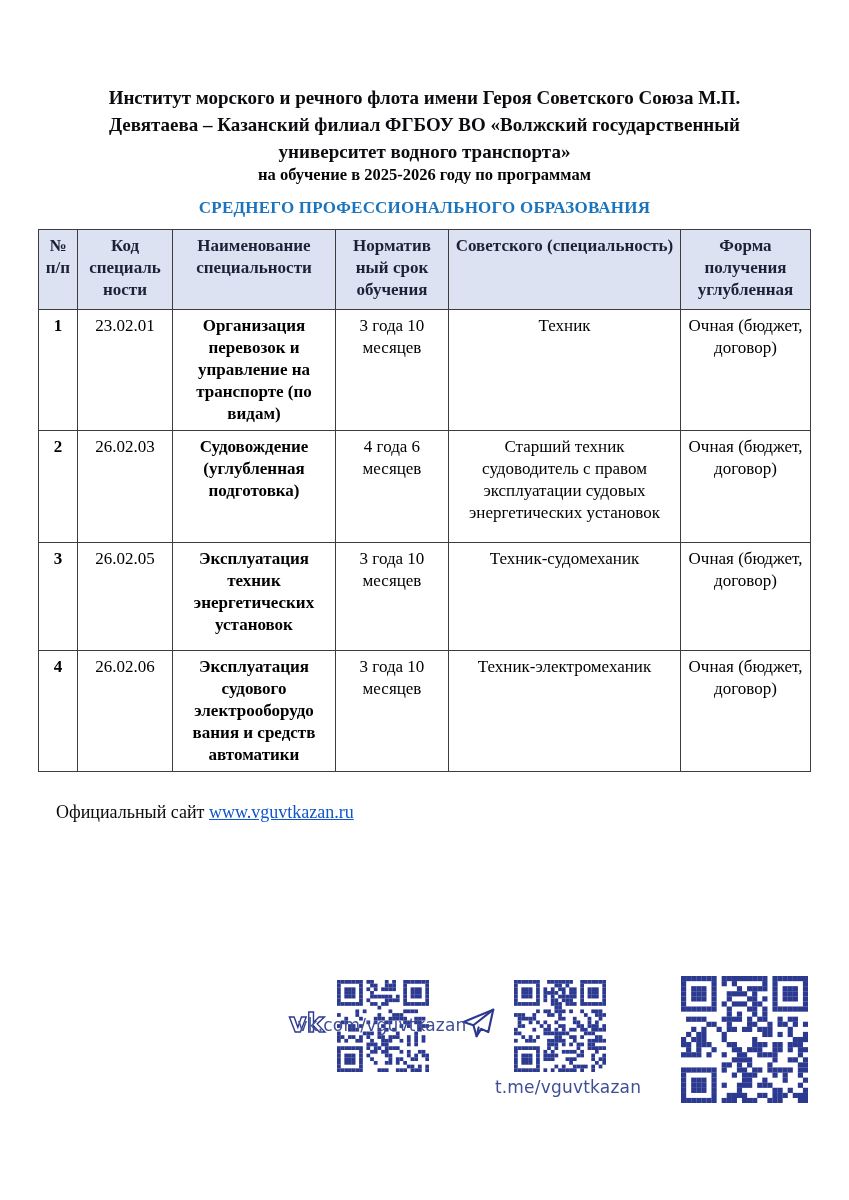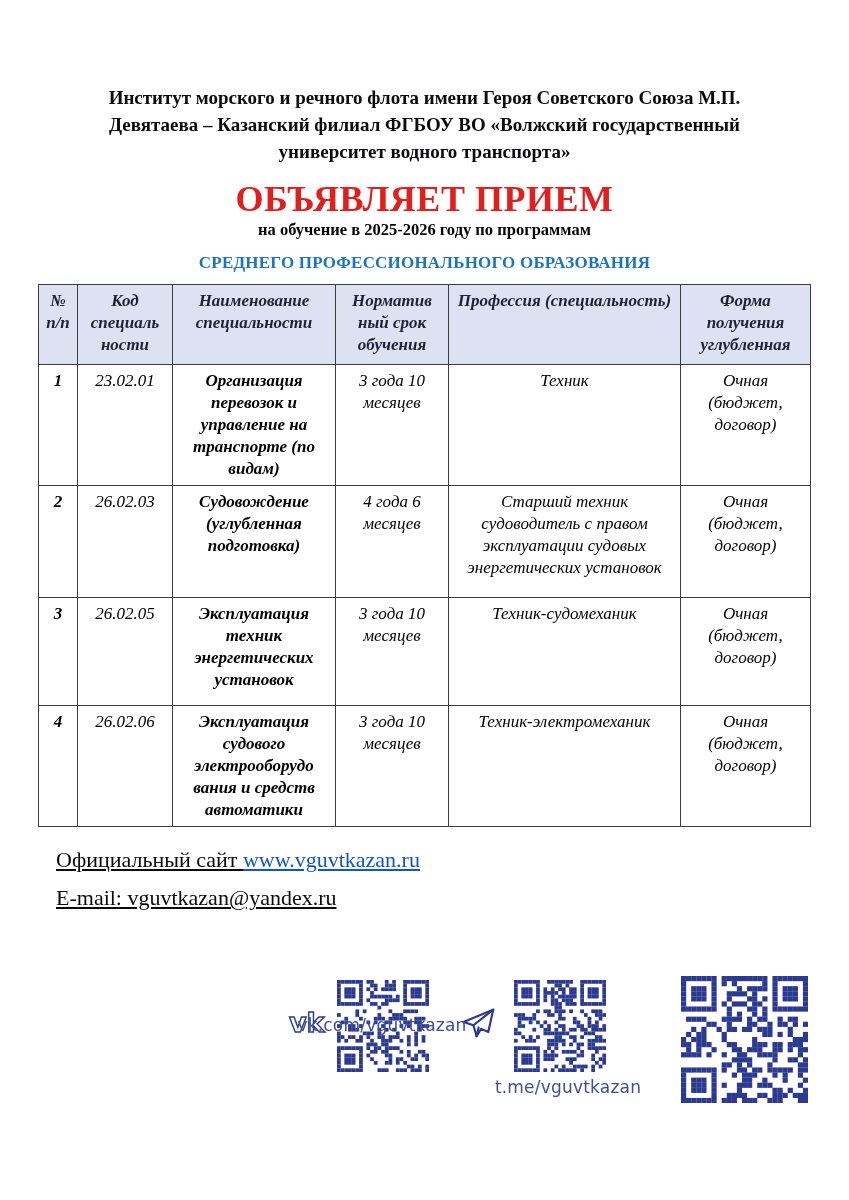--- a/index.html
+++ b/index.html
@@ -29,35 +29,34 @@
     margin:11px 0 0 38px;width:772px;
     font-size:17px;
   }
   table.spec th,table.spec td{
     border:1px solid #3d3d40;
     vertical-align:top;
     padding:5px 6px;
     text-align:center;
     overflow-wrap:break-word;word-break:break-word;
     line-height:22px;
-    font-style:italic;
   }
   table.spec thead tr{height:80px;}
   table.spec th{
     background:#dce2f1;color:#1b2238;font-weight:bold;
   }
   table.spec tbody tr.r1{height:111px;}
   table.spec tbody tr.r2{height:112px;}
   table.spec tbody tr.r3{height:108px;}
   table.spec tbody tr.r4{height:119px;}
   td.cell-num{font-weight:bold;text-align:left;padding-left:8px;}
   td.cell-name{font-weight:bold;}
 
   
-  .contacts{margin:22px 0 0 56px;font-size:22px;color:#0a0a0a;text-decoration:underline;}
+  .contacts{margin:30px 0 0 56px;font-size:18px;color:#0a0a0a;}
   .contacts p{margin:0 0 17px 0;line-height:21px;}
   a.site-link{color:#1155cc;text-decoration:underline;cursor:pointer;}
 
   
   .social-abs{position:absolute;}
   .vk-icon-svg text{
     font-family:"DejaVu Sans",sans-serif;font-weight:bold;
   }
   .qr{background:#fff;}
   .social-label{
@@ -66,41 +65,40 @@
     font-size:17px;color:#3f4e96;letter-spacing:0.2px;white-space:nowrap;
   }
 </style>
 </head>
 <body>
 
 <div class="page">
 
   <div class="doc-header">
     <h1 class="institute-title">Институт морского и речного флота имени Героя Советского Союза М.П. Девятаева – Казанский филиал ФГБОУ ВО «Волжский государственный университет водного транспорта»</h1>
-    <div class="announce-title">ОБЪЯВЛЯЕТ ПРИЕМ</div>
     <div class="subtitle">на обучение в 2025-2026 году по программам</div>
     <div class="program-type">СРЕДНЕГО ПРОФЕССИОНАЛЬНОГО ОБРАЗОВАНИЯ</div>
   </div>
 
   <table class="spec">
     <colgroup>
       <col style="width:39px">
         <col style="width:95px">
         <col style="width:163px">
       <col style="width:113px">
         <col style="width:232px">
         <col style="width:130px">
     </colgroup>
     <thead>
       <tr>
         <th>№ п/п</th>
         <th>Код специаль ности</th>
         <th>Наименование специальности</th>
         <th>Норматив ный срок обучения</th>
-        <th>Профессия (специальность)</th>
+        <th>Советского (специальность)</th>
         <th>Форма получения углубленная</th>
       </tr>
     </thead>
     <tbody>
       <tr class="r1">
         <td class="cell-num">1</td>
         <td>23.02.01</td>
         <td class="cell-name">Организация перевозок и управление на транспорте (по видам)</td>
         <td>3 года 10 месяцев</td>
         <td>Техник</td>
@@ -128,21 +126,20 @@
         <td class="cell-name">Эксплуатация судового электрооборудо вания и средств автоматики</td>
         <td>3 года 10 месяцев</td>
         <td>Техник-электромеханик</td>
         <td>Очная (бюджет, договор)</td>
       </tr>
     </tbody>
   </table>
 
   <div class="contacts">
     <p><span>Официальный сайт </span><a class="site-link" href="#">www.vguvtkazan.ru</a></p>
-    <p>E-mail: vguvtkazan@yandex.ru</p>
   </div>
 
   <svg class="social-abs vk-icon-svg" style="left:285px;top:1004px;" width="46" height="38">
     <text x="4" y="28" font-size="27" fill="none" stroke="#2b3990" stroke-width="1.4">vk</text>
   </svg>
 
   <svg class="social-abs qr" style="left:337px;top:980px;" width="92" height="92" viewBox="0 0 92 92" fill="#2b3990">
       <rect x="0.00" y="0.00" width="3.75" height="3.75"></rect>
       <rect x="3.68" y="0.00" width="3.75" height="3.75"></rect>
       <rect x="7.36" y="0.00" width="3.75" height="3.75"></rect>

